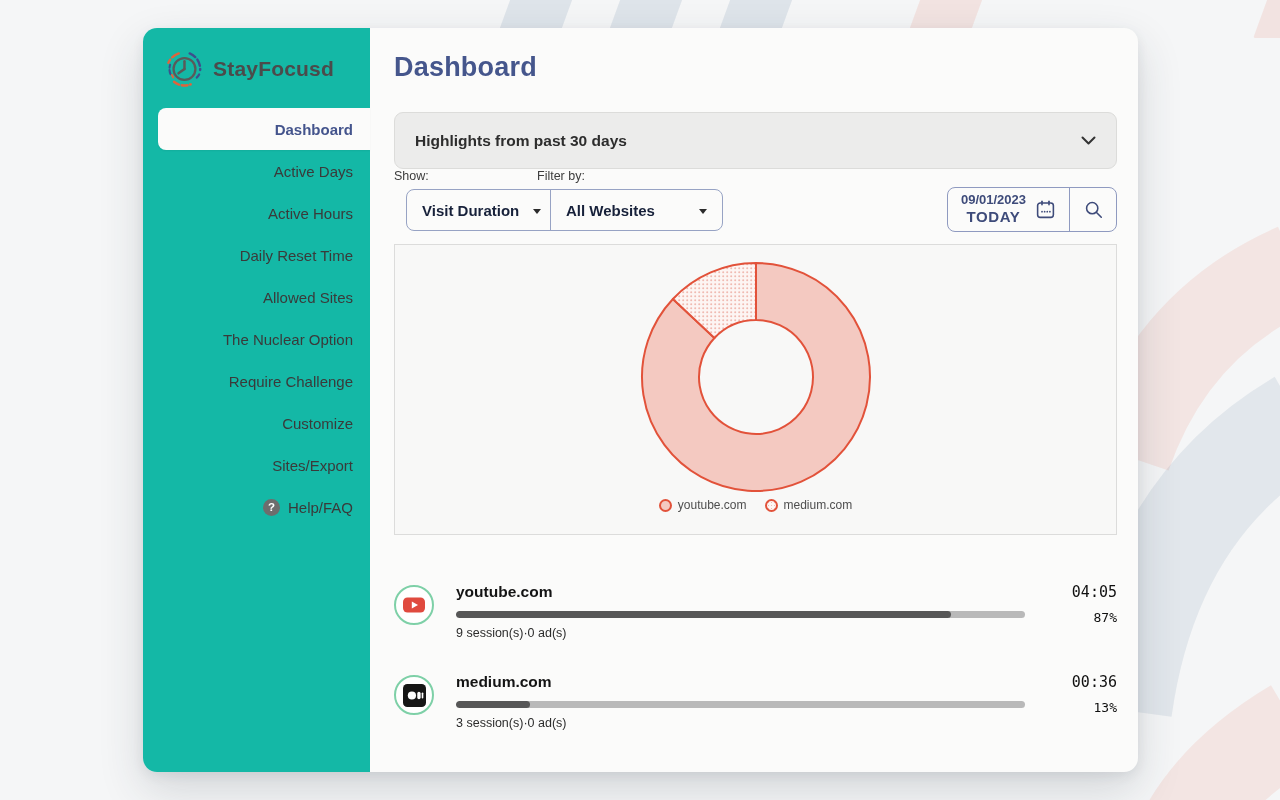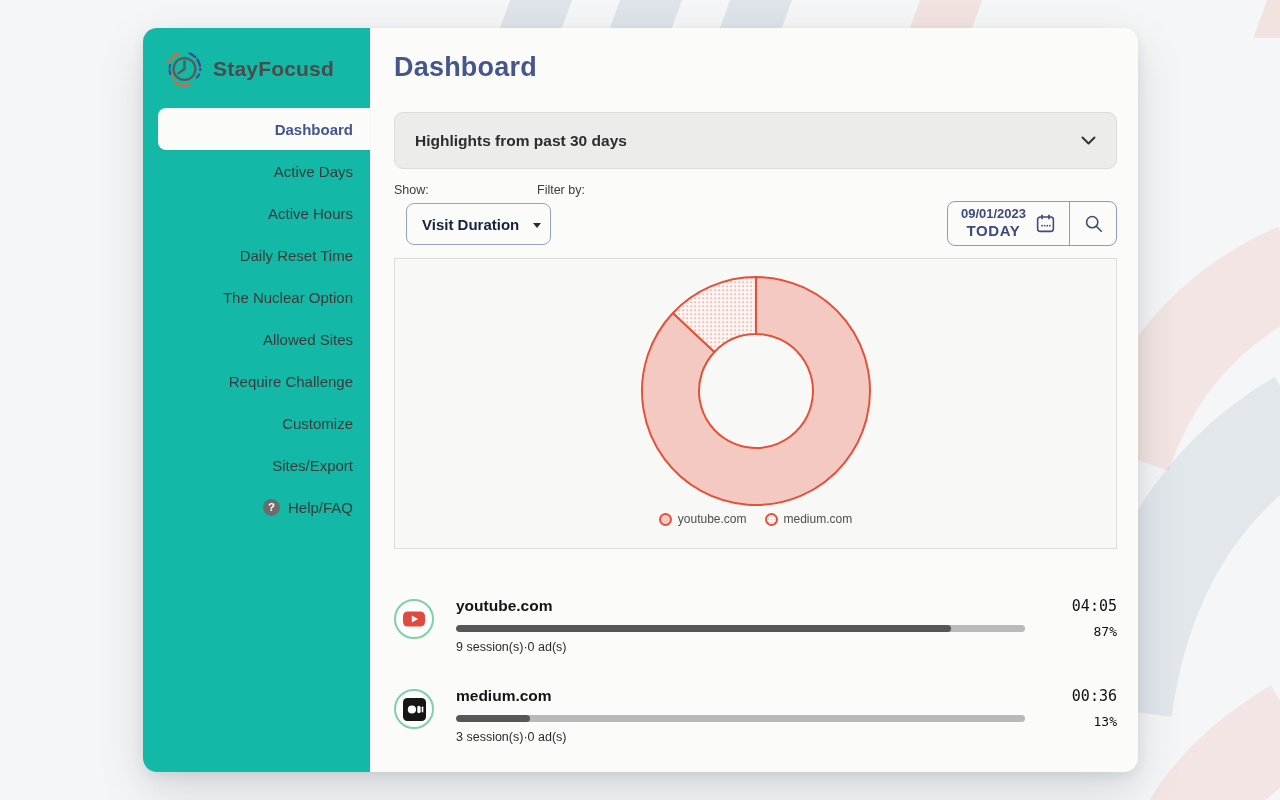--- a/index.html
+++ b/index.html
@@ -52,21 +52,21 @@
   .main { flex:1; position:relative; padding:24px 21px 0 24px; }
   .page-title { font-size:27px; font-weight:700; color:#45568c; letter-spacing:.2px; }
 
   .accordion {
     margin-top:29px; height:57px; background:#ececeb; border:1px solid #dcdcda;
     border-radius:9px; display:flex; align-items:center; justify-content:space-between;
     padding:0 20px; cursor:pointer;
   }
   .accordion-label { font-size:15.5px; font-weight:600; color:#2d2d2d; }
 
-  .filter-labels { display:flex; margin-top:14px; }
+  .filter-labels { display:flex; }
   .filter-labels span { font-size:12.5px; color:#3c3c3c; }
   .filter-labels .lbl-show { width:143px; }
 
   .controls-row { position:relative; margin-top:6px; }
   .select-group {
     display:inline-flex; border:1px solid #97a3c4; border-radius:8px; height:42px;
     background:transparent; overflow:hidden;margin-left:12px;
   }
   .select-cell {
     display:flex; align-items:center; justify-content:space-between;
@@ -177,24 +177,24 @@
       <div class="nav-item">
           <span>Active Days</span>
         </div>
       <div class="nav-item">
           <span>Active Hours</span>
         </div>
       <div class="nav-item">
           <span>Daily Reset Time</span>
         </div>
       <div class="nav-item">
+          <span>Allowed Sites</span>
+        </div>
+      <div class="nav-item">
           <span>The Nuclear Option</span>
-        </div>
-      <div class="nav-item">
-          <span>Allowed Sites</span>
         </div>
       <div class="nav-item">
           <span>Require Challenge</span>
         </div>
       <div class="nav-item">
           <span>Customize</span>
         </div>
       <div class="nav-item">
           <span>Sites/Export</span>
         </div>
@@ -217,20 +217,24 @@
 
     <div class="filter-labels">
       <span class="lbl-show">Show:</span>
       <span>Filter by:</span>
     </div>
 
     <div class="controls-row">
       <div class="select-group">
         <div class="select-cell cell-show">
           <span class="val">Visit Duration</span>
+          <span class="caret"></span>
+        </div>
+        <div class="select-cell cell-filter">
+          <span class="val">All Websites</span>
           <span class="caret"></span>
         </div>
       </div>
 
       <div class="date-group">
         <div class="date-btn">
           <span class="date-lines">
             <span class="date-value">09/01/2023</span>
             <span class="date-sub">TODAY</span>
           </span>

